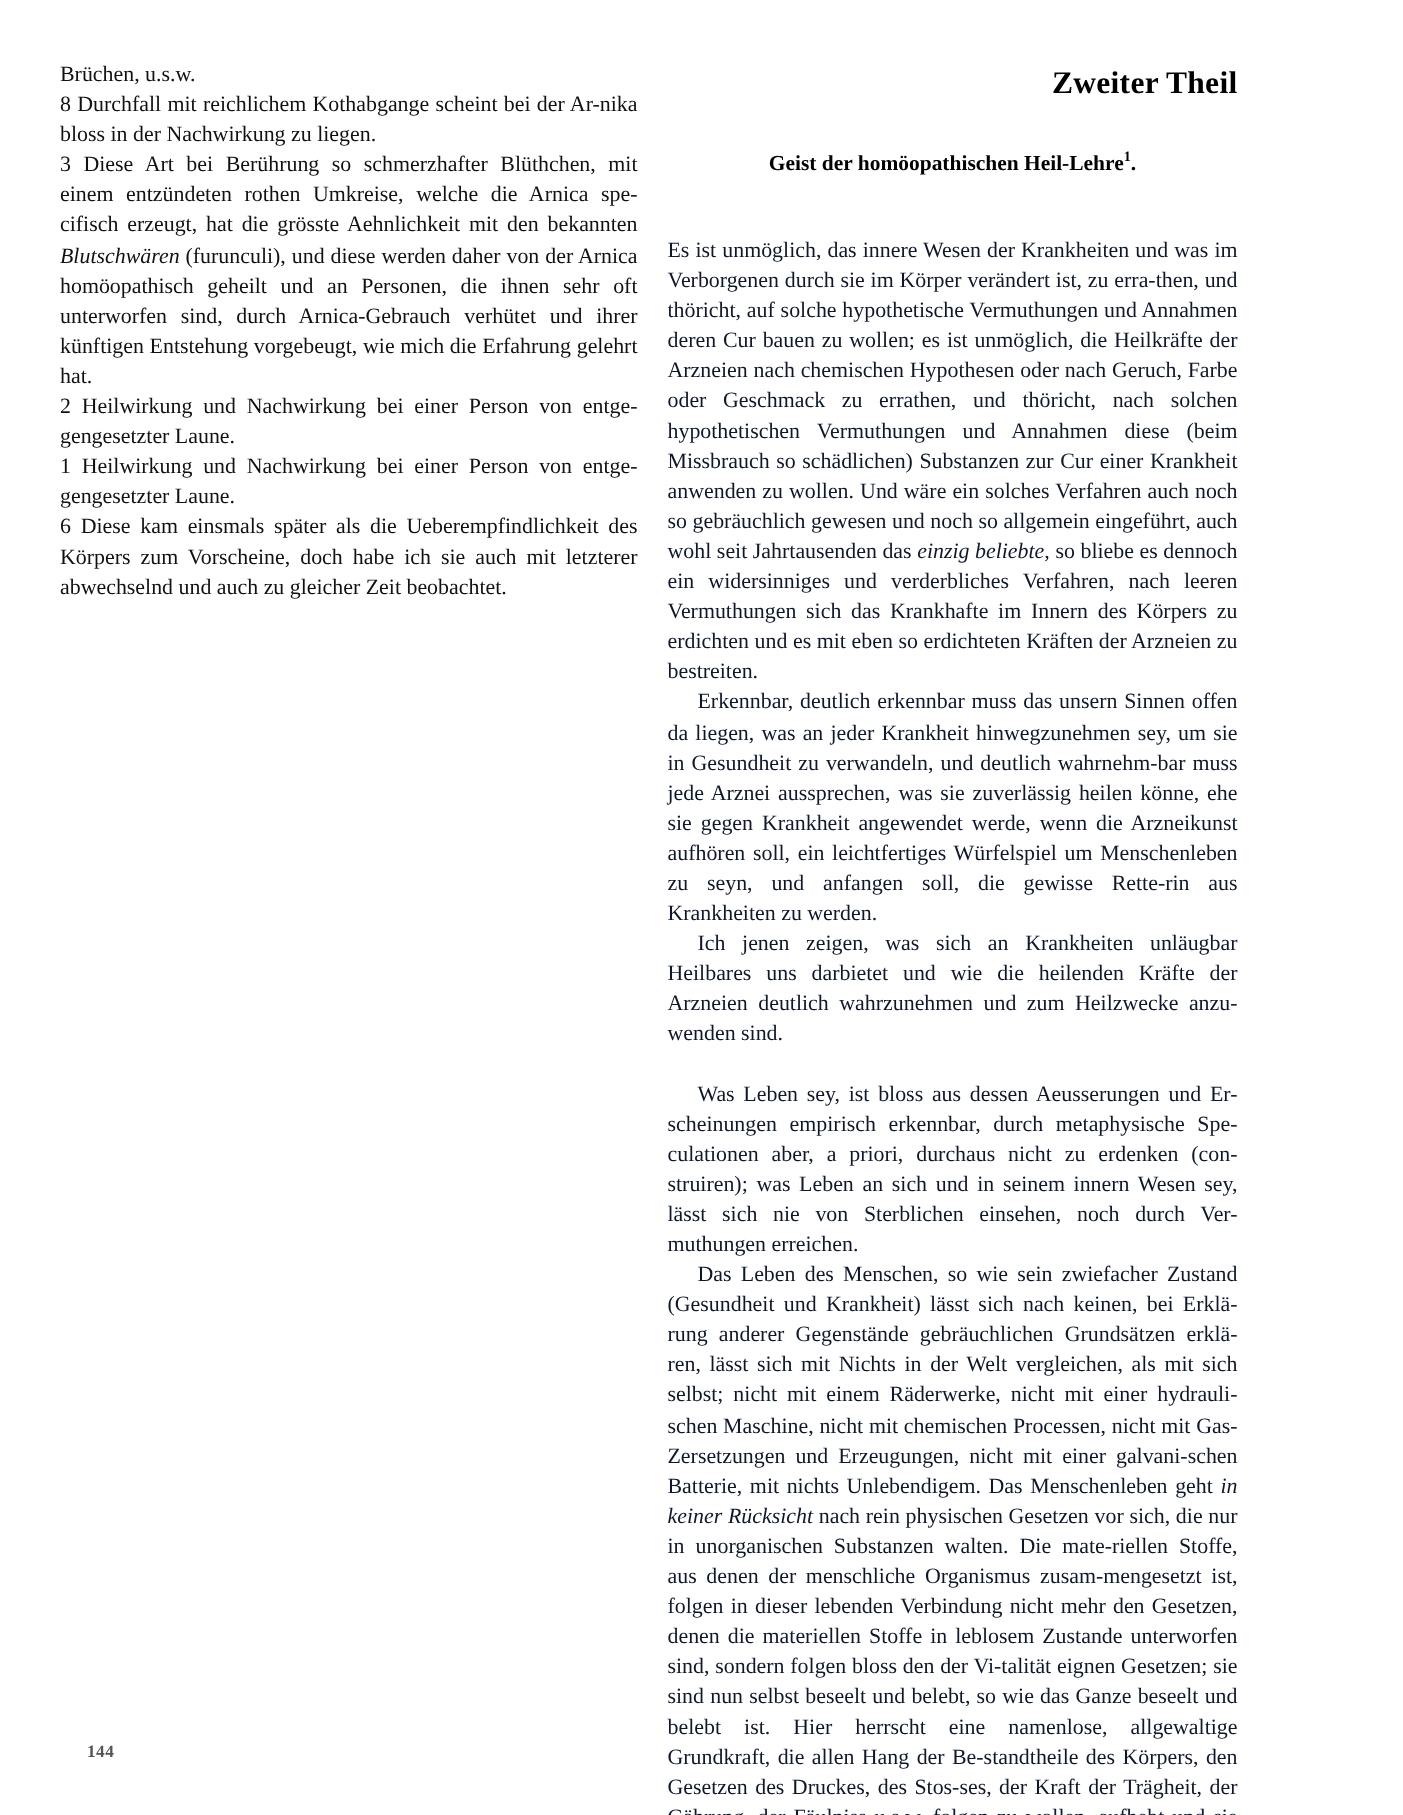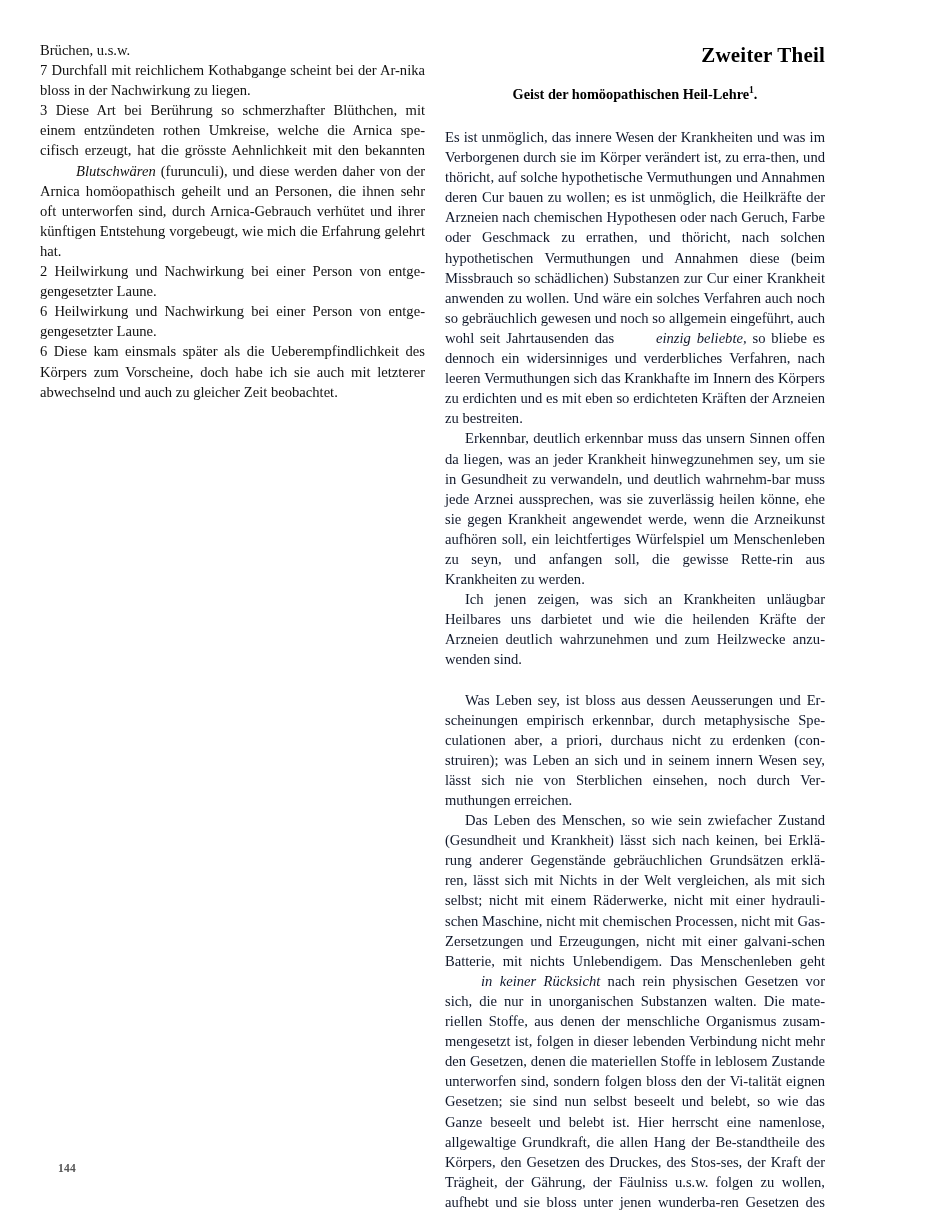--- a/index.html
+++ b/index.html
@@ -46,21 +46,21 @@
   }
   .head-main {
     margin: 0;
     font-size: 21px;
     font-weight: bold;
     text-align: right;
     letter-spacing: 0.2px;
     line-height: 22px;
   }
   .head-sub {
-    margin: 1px;
+    margin: 16px;
     padding-top: 17px;
     font-size: 14.3px;
     font-weight: bold;
     text-align: center;
     line-height: 20px;
   }
   .head-sub sup {
     font-size: 9.5px;
     vertical-align: super;
     line-height: 0;
@@ -80,45 +80,44 @@
   .indent::before {
     content: "";
     display: inline-block;
     width: 20px;
   }
   .gap-before {
     margin-top: 20px !important;
   }
   em {
     font-style: italic;
-    margin-left: 36px;
   }
 
   
   .folio {
     position: absolute;
     left: 58px;
     top: 1162px;
     font-size: 11.5px;
     font-weight: bold;
     color: #555555;
     letter-spacing: 0.3px;
   }
 </style>
 </head>
 <body>
 
 <div class="page">
 
   <div class="col-left">
     <p class="nojust">Brüchen, u.s.w.</p>
-    <p>7 Durchfall mit reichlichem Kothabgange scheint bei der Ar-nika bloss in der Nachwirkung zu liegen.</p>
+    <p>8 Durchfall mit reichlichem Kothabgange scheint bei der Ar-nika bloss in der Nachwirkung zu liegen.</p>
     <p><span>3 Diese Art bei Berührung so schmerzhafter Blüthchen, mit einem entzündeten rothen Umkreise, welche die Arnica spe-cifisch erzeugt, hat die grösste Aehnlichkeit mit den bekannten </span><em>Blutschwären</em><span> (furunculi), und diese werden daher von der Arnica homöopathisch geheilt und an Personen, die ihnen sehr oft unterworfen sind, durch Arnica-Gebrauch verhütet und ihrer künftigen Entstehung vorgebeugt, wie mich die Erfahrung gelehrt hat.</span></p>
     <p>2 Heilwirkung und Nachwirkung bei einer Person von entge-gengesetzter Laune.</p>
-    <p>6 Heilwirkung und Nachwirkung bei einer Person von entge-gengesetzter Laune.</p>
+    <p>1 Heilwirkung und Nachwirkung bei einer Person von entge-gengesetzter Laune.</p>
     <p>6 Diese kam einsmals später als die Ueberempfindlichkeit des Körpers zum Vorscheine, doch habe ich sie auch mit letzterer abwechselnd und auch zu gleicher Zeit beobachtet.</p>
   </div>
 
   <div class="col-right">
 
     <h1 class="head-main">Zweiter Theil</h1>
 
     <h2 class="head-sub"><span>Geist der homöopathischen Heil-Lehre</span><sup>1</sup><span>.</span></h2>
 
     <p class="body first-of-section"><span>Es ist unmöglich, das innere Wesen der Krankheiten und was im Verborgenen durch sie im Körper verändert ist, zu erra-then, und thöricht, auf solche hypothetische Vermuthungen und Annahmen deren Cur bauen zu wollen; es ist unmöglich, die Heilkräfte der Arzneien nach chemischen Hypothesen oder nach Geruch, Farbe oder Geschmack zu errathen, und thöricht, nach solchen hypothetischen Vermuthungen und Annahmen diese (beim Missbrauch so schädlichen) Substanzen zur Cur einer Krankheit anwenden zu wollen. Und wäre ein solches Verfahren auch noch so gebräuchlich gewesen und noch so allgemein eingeführt, auch wohl seit Jahrtausenden das </span><em>einzig beliebte,</em><span> so bliebe es dennoch ein widersinniges und verderbliches Verfahren, nach leeren Vermuthungen sich das Krankhafte im Innern des Körpers zu erdichten und es mit eben so erdichteten Kräften der Arzneien zu bestreiten.</span></p>

